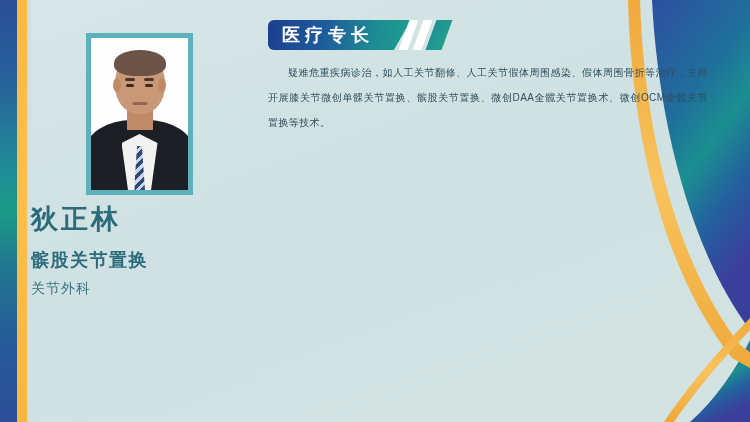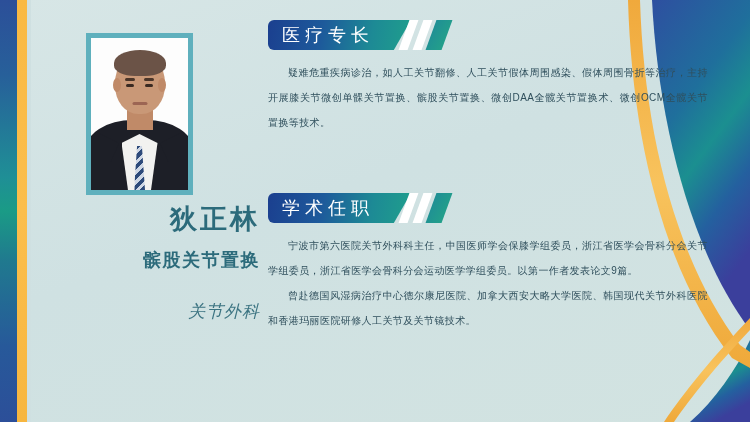--- a/index.html
+++ b/index.html
@@ -95,53 +95,53 @@
   }
   .ph-collar-l,.ph-collar-r{
     position:absolute;bottom:28px;width:22px;height:30px;background:#1d1f27;
   }
   .ph-collar-l{left:6px;clip-path:polygon(0 0,100% 38%,62% 100%,0 100%);}
   .ph-collar-r{right:6px;clip-path:polygon(100% 0,100% 100%,38% 100%,0 38%);}
 
   
   .name-block{
     position:absolute;left:31px;top:205px;width:229px;
-    text-align:right;color:#2b6676;
+    text-align:left;color:#2b6676;
   }
   .doc-name{
     font-size:27px;font-weight:bold;letter-spacing:3px;
     color:#2c6b7b;line-height:1.1;
   }
   .doc-hospital{
     margin-top:13px;
     font-size:18px;font-weight:bold;letter-spacing:1.5px;
     color:#2c6b7b;
   }
   .doc-dept{
-    margin-top:28px;
-    font-size:17px;letter-spacing:1px;color:#3c7482;font-style:italic;
+    margin-top:8px;
+    font-size:14px;letter-spacing:1px;color:#3c7482;
   }
 
   
   .section{position:absolute;left:268px;width:452px;}
   .sec-medical{top:20px;}
   .sec-academic{top:193px;}
 
   .banner{
     position:relative;height:30px;width:185px;
   }
   .banner-bg{
     position:absolute;left:0;top:0;height:30px;width:143px;
     background:linear-gradient(100deg,#1b3f8f 0%,#1d5a9b 38%,#1d8a95 72%,#1f9f8c 100%);
     border-radius:6px 0 0 6px;
     clip-path:polygon(0 0,100% 0,88% 100%,0 100%);
   }
   .banner-text{
     position:absolute;left:14px;top:0;height:30px;line-height:30px;
-    color:#ffffff;font-size:18px;font-weight:normal;letter-spacing:5px;
+    color:#ffffff;font-size:18px;font-weight:bold;letter-spacing:5px;
     white-space:nowrap;
   }
   .slash{
     position:absolute;top:0;height:30px;width:9px;
     background:#ffffff;
     transform:skewX(-20deg);
   }
   .slash-a{left:136px;}
   .slash-b{left:150px;}
   .slash-tail{
@@ -222,25 +222,14 @@
     <div class="banner">
       <div class="banner-bg"></div>
       <div class="slash-tail"></div>
       <div class="slash slash-a"></div>
       <div class="slash slash-b"></div>
       <div class="banner-text">医疗专长</div>
     </div>
     <div class="para">疑难危重疾病诊治，如人工关节翻修、人工关节假体周围感染、假体周围骨折等治疗，主持开展膝关节微创单髁关节置换、髌股关节置换、微创DAA全髋关节置换术、微创OCM全髋关节置换等技术。</div>
   </div>
 
-  <div class="section sec-academic">
-    <div class="banner">
-      <div class="banner-bg"></div>
-      <div class="slash-tail"></div>
-      <div class="slash slash-a"></div>
-      <div class="slash slash-b"></div>
-      <div class="banner-text">学术任职</div>
-    </div>
-    <div class="para">宁波市第六医院关节外科科主任，中国医师学会保膝学组委员，浙江省医学会骨科分会关节学组委员，浙江省医学会骨科分会运动医学学组委员。以第一作者发表论文9篇。</div>
-    <div class="para tight">曾赴德国风湿病治疗中心德尔康尼医院、加拿大西安大略大学医院、韩国现代关节外科医院和香港玛丽医院研修人工关节及关节镜技术。</div>
-  </div>
 
 </div>
 
 </body></html>

